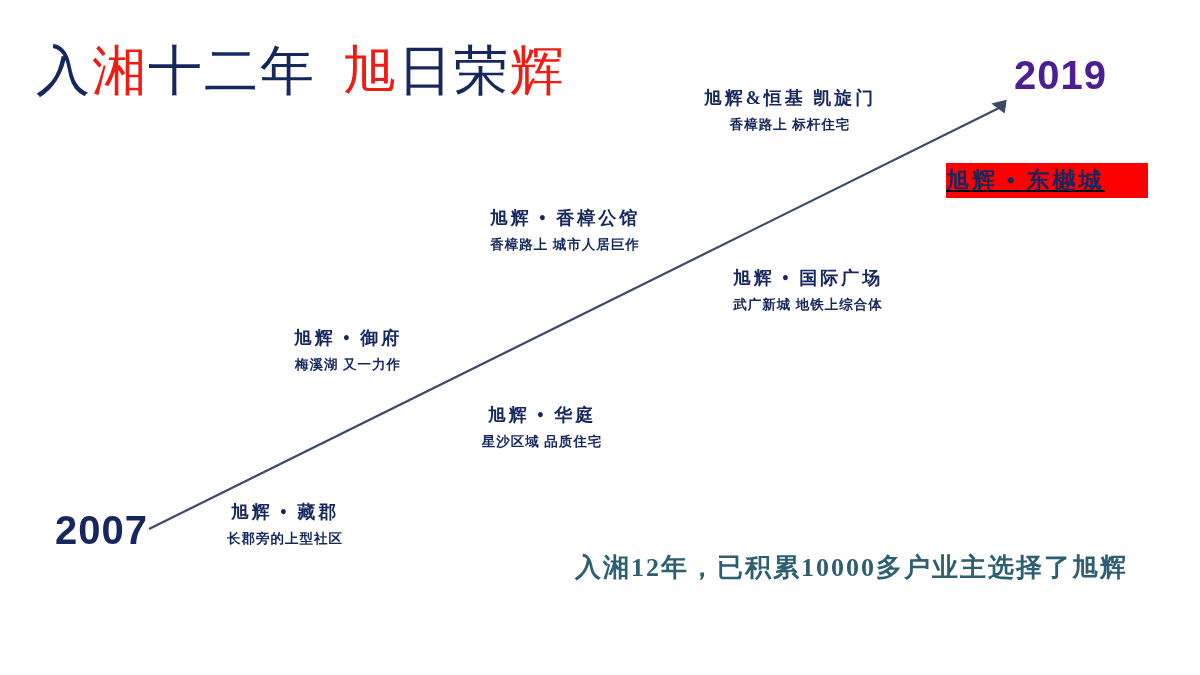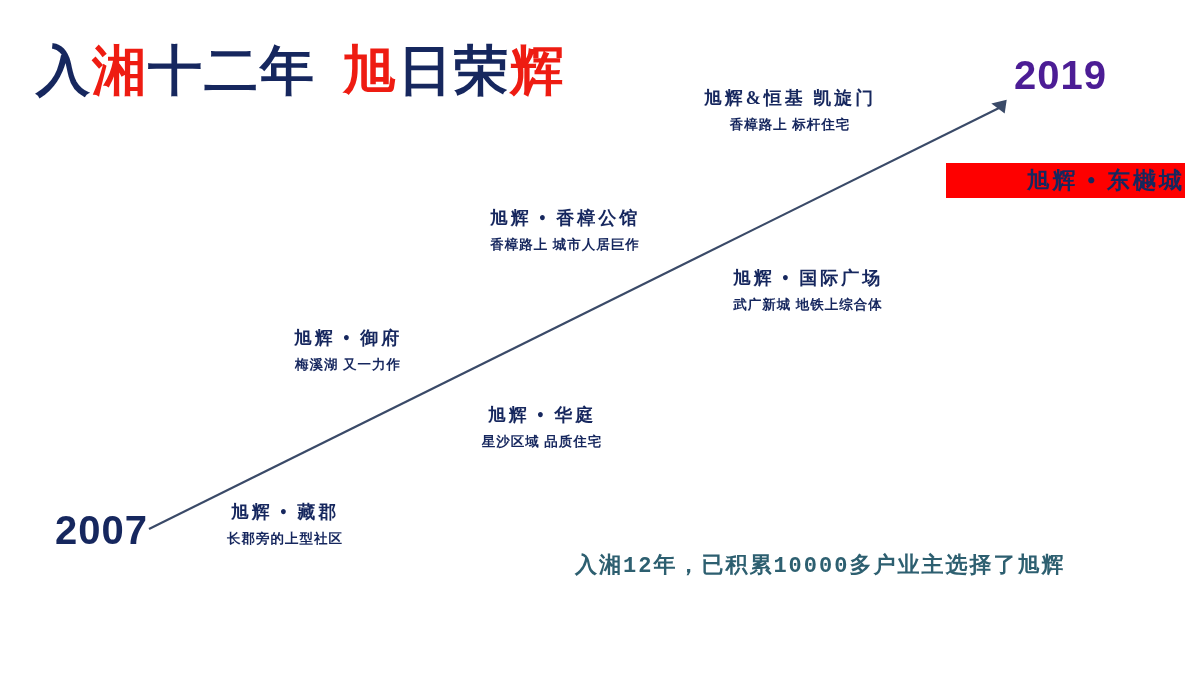--- a/index.html
+++ b/index.html
@@ -24,21 +24,21 @@
     width: 1200px; height: 675px;
     pointer-events: none;
   }
 
   
   .headline {
     position: absolute;
     left: 36px;
     top: 42px;
     font-size: 54px;
-    font-weight: 700;
+    font-weight: 400;
     letter-spacing: 2px;
     line-height: 1.1;
     white-space: nowrap;
     font-family: "Liberation Serif", "DejaVu Serif", serif;
   }
   .headline .ch { display: inline-block; }
   .headline .gap { display: inline-block; width: 26px; }
 
   
   .year {
@@ -80,44 +80,45 @@
   #milestone-guoji        { left: 683px;  top: 268px; width: 250px; }
   #milestone-yufu         { left: 248px;  top: 328px; width: 200px; }
   #milestone-huating      { left: 442px;  top: 405px; width: 200px; }
   #milestone-cangjun      { left: 190px;  top: 502px; width: 190px; }
 
   
   #highlight-box {
     position: absolute;
     left: 946px;
     top: 163px;
-    width: 239px;
+    width: 202px;
     height: 35px;
     display: flex;
     align-items: center;
-    justify-content: flex-end;
+    justify-content: flex-start;
+    text-decoration: underline;
   }
   #highlight-box .hl-text {
     font-size: 23px;
     font-weight: 700;
     letter-spacing: 3px;
     white-space: nowrap;
     font-family: "Liberation Serif", "DejaVu Serif", serif;
   }
 
   
   #bottom-caption {
     position: absolute;
     left: 575px;
     top: 550px;
-    font-size: 22px;
+    font-size: 26px;
     font-weight: 700;
     letter-spacing: 2px;
     white-space: nowrap;
-    font-family: Liberation Mono, monospace;
+    font-family: Liberation Serif, serif;
   }
 </style>
 </head>
 <body>
 
 <div id="slide">
 
   <svg id="timeline-arrow" viewBox="0 0 1200 675" width="1200" height="675" aria-hidden="true">
     <defs>
       <marker id="arrowhead" markerWidth="9" markerHeight="9" refX="2.2" refY="3.4" orient="auto" markerUnits="strokeWidth">

